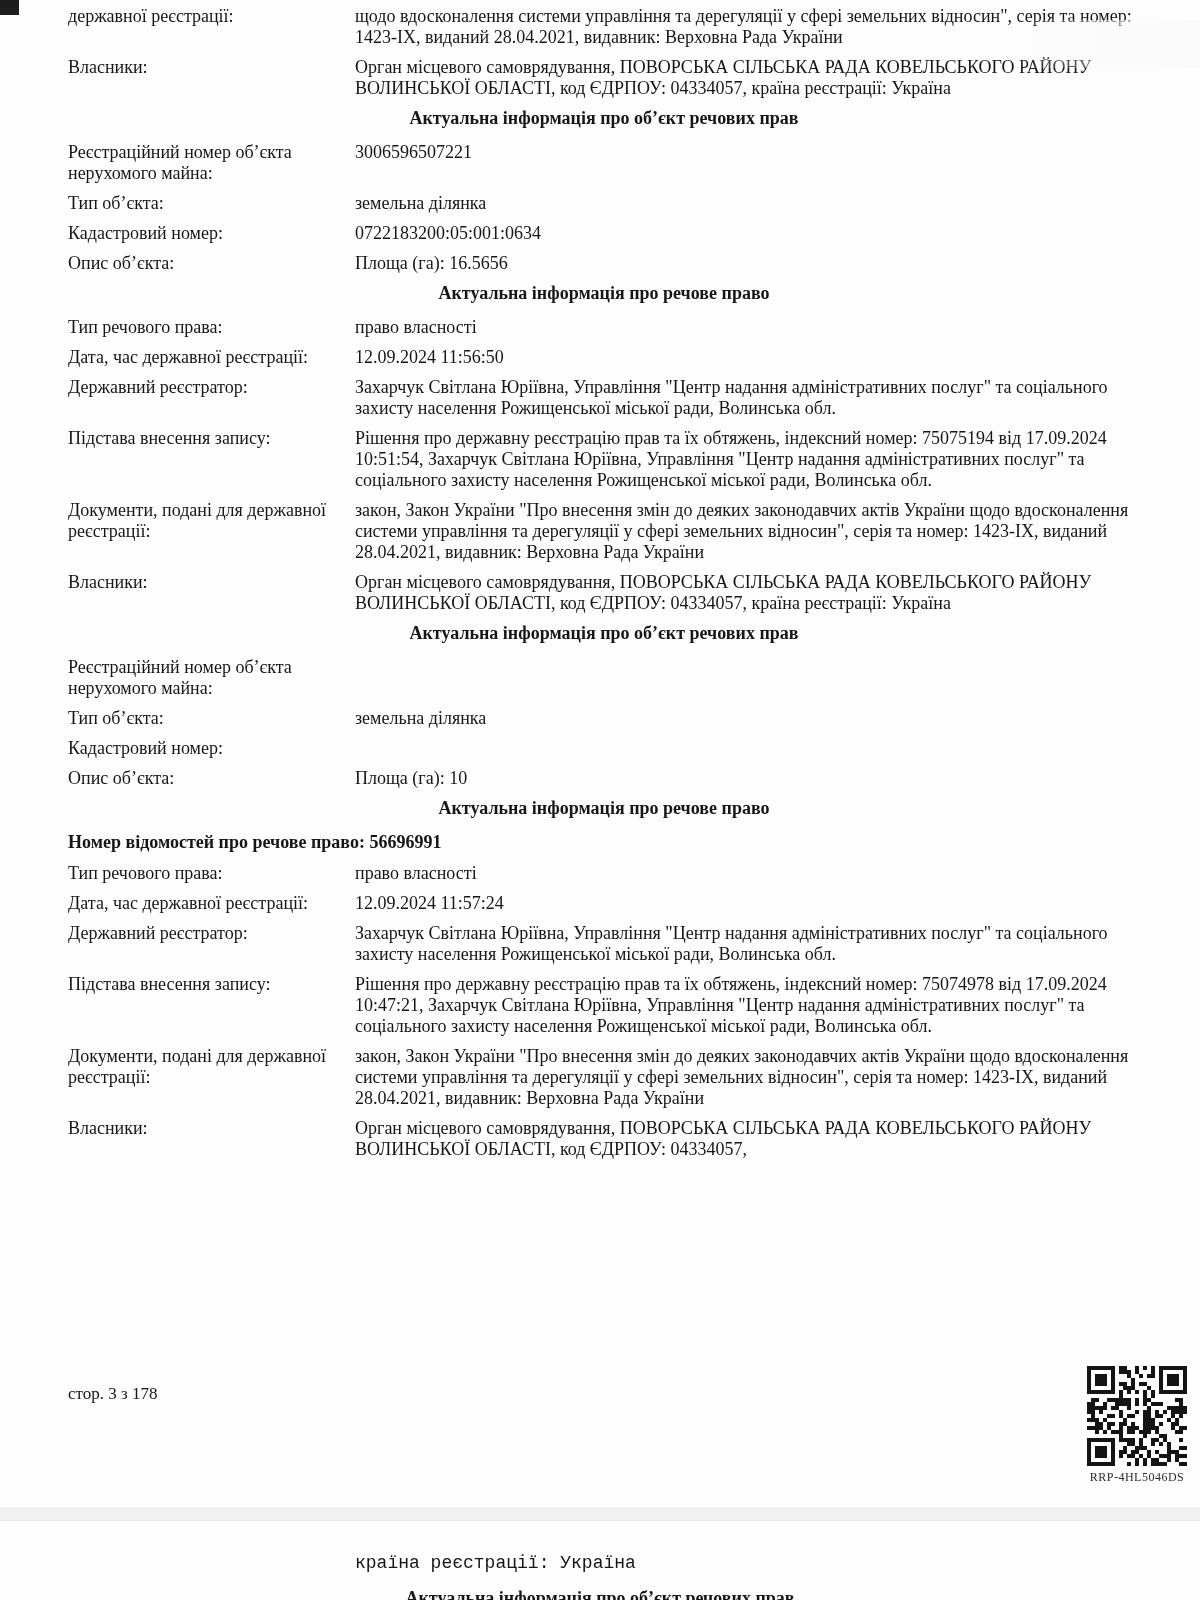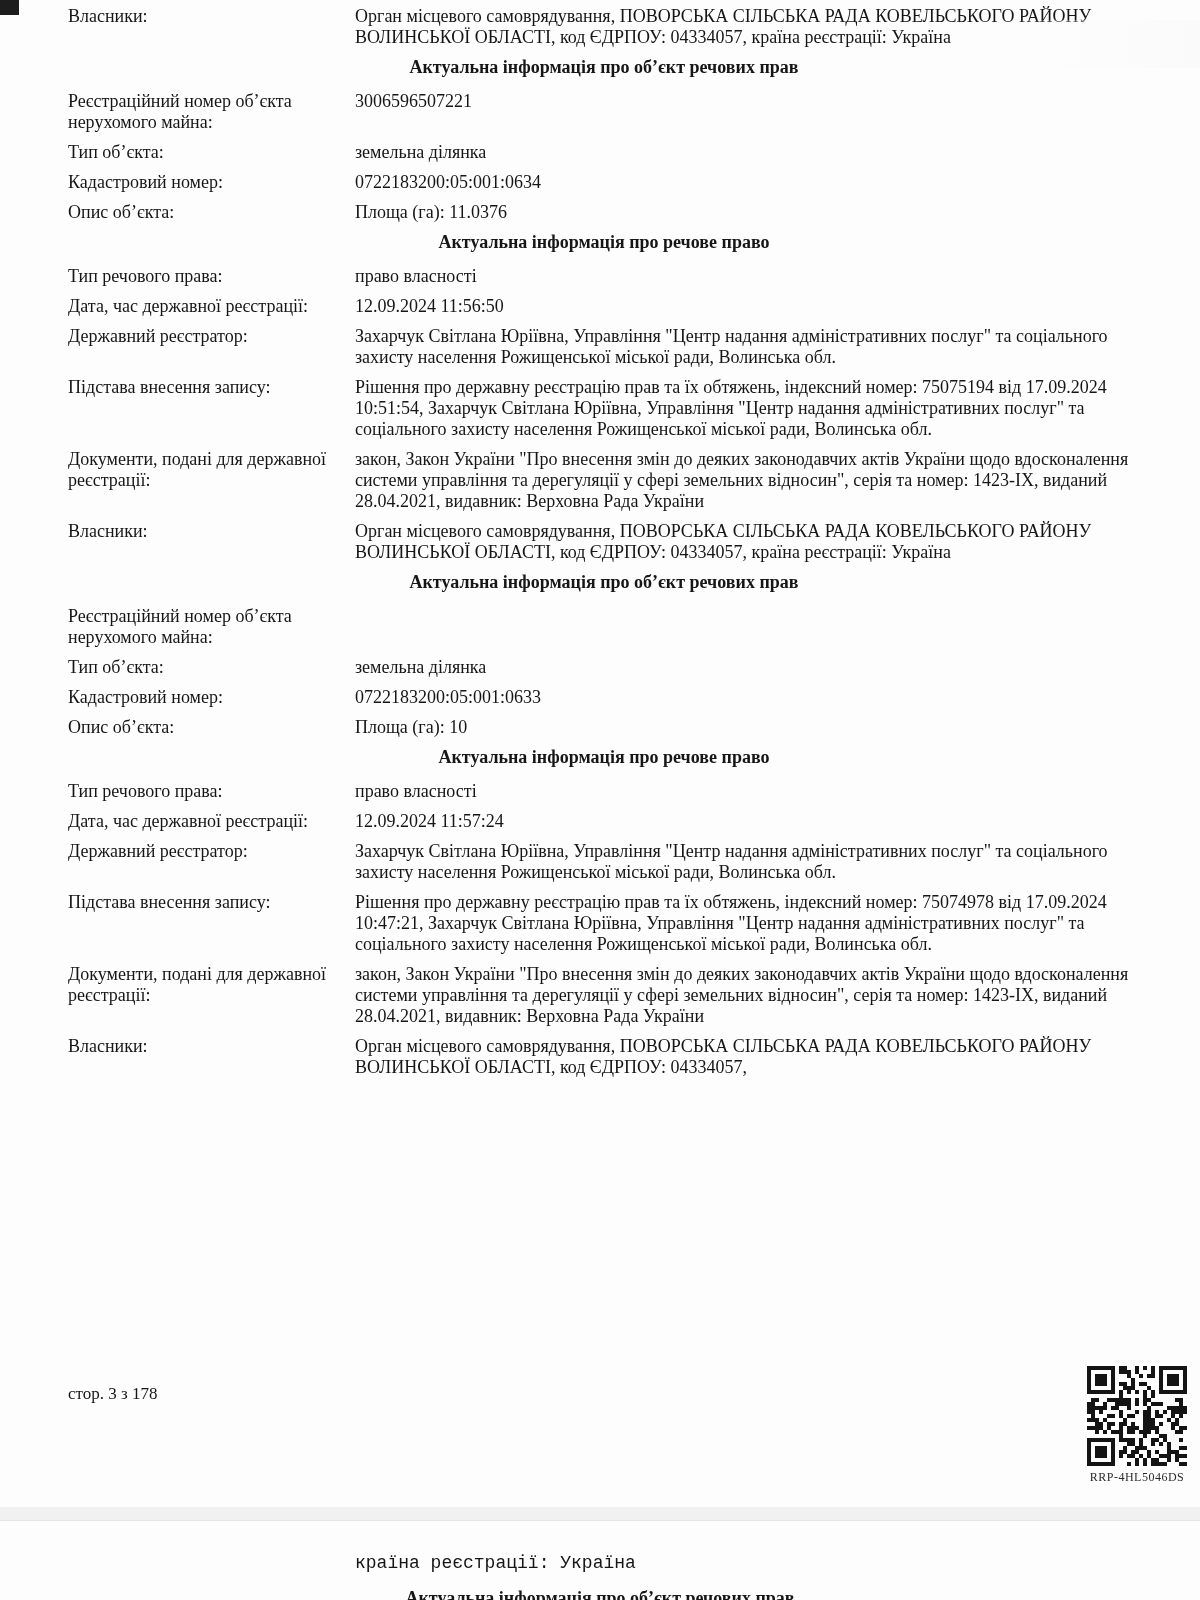--- a/index.html
+++ b/index.html
@@ -79,40 +79,44 @@
 </head>
 <body>
 
 <div class="page">
 
   <div class="corner-artifact"></div>
 
   <div class="content">
 
     <div class="row">
+      <div class="label">державної реєстрації:</div>
+      <div class="value">щодо вдосконалення системи управління та дерегуляції у сфері земельних відносин", серія та номер: 1423-IX, виданий 28.04.2021, видавник: Верховна Рада України</div>
+    </div>
+    <div class="row">
       <div class="label">Власники:</div>
       <div class="value">Орган місцевого самоврядування, ПОВОРСЬКА СІЛЬСЬКА РАДА КОВЕЛЬСЬКОГО РАЙОНУ ВОЛИНСЬКОЇ ОБЛАСТІ, код ЄДРПОУ: 04334057, країна реєстрації: Україна</div>
     </div>
 
     <div class="heading">Актуальна інформація про об’єкт речових прав</div>
     <div class="row">
       <div class="label">Реєстраційний номер об’єкта нерухомого майна:</div>
       <div class="value">3006596507221</div>
     </div>
     <div class="row">
       <div class="label">Тип об’єкта:</div>
       <div class="value">земельна ділянка</div>
     </div>
     <div class="row">
       <div class="label">Кадастровий номер:</div>
       <div class="value">0722183200:05:001:0634</div>
     </div>
     <div class="row">
       <div class="label">Опис об’єкта:</div>
-      <div class="value">Площа (га): 11.0376</div>
+      <div class="value">Площа (га): 16.5656</div>
     </div>
 
     <div class="heading">Актуальна інформація про речове право</div>
     <div class="row">
       <div class="label">Тип речового права:</div>
       <div class="value">право власності</div>
     </div>
     <div class="row">
       <div class="label">Дата, час державної реєстрації:</div>
       <div class="value">12.09.2024 11:56:50</div>
@@ -137,28 +141,28 @@
     <div class="heading">Актуальна інформація про об’єкт речових прав</div>
     <div class="row">
       <div class="label">Реєстраційний номер об’єкта нерухомого майна:</div>
     </div>
     <div class="row">
       <div class="label">Тип об’єкта:</div>
       <div class="value">земельна ділянка</div>
     </div>
     <div class="row">
       <div class="label">Кадастровий номер:</div>
-      <div class="value">0722183200:05:001:0633</div>
     </div>
     <div class="row">
       <div class="label">Опис об’єкта:</div>
       <div class="value">Площа (га): 10</div>
     </div>
 
     <div class="heading">Актуальна інформація про речове право</div>
+    <div class="record-line">Номер відомостей про речове право: 56696991</div>
     <div class="row">
       <div class="label">Тип речового права:</div>
       <div class="value">право власності</div>
     </div>
     <div class="row">
       <div class="label">Дата, час державної реєстрації:</div>
       <div class="value">12.09.2024 11:57:24</div>
     </div>
     <div class="row">
       <div class="label">Державний реєстратор:</div>

